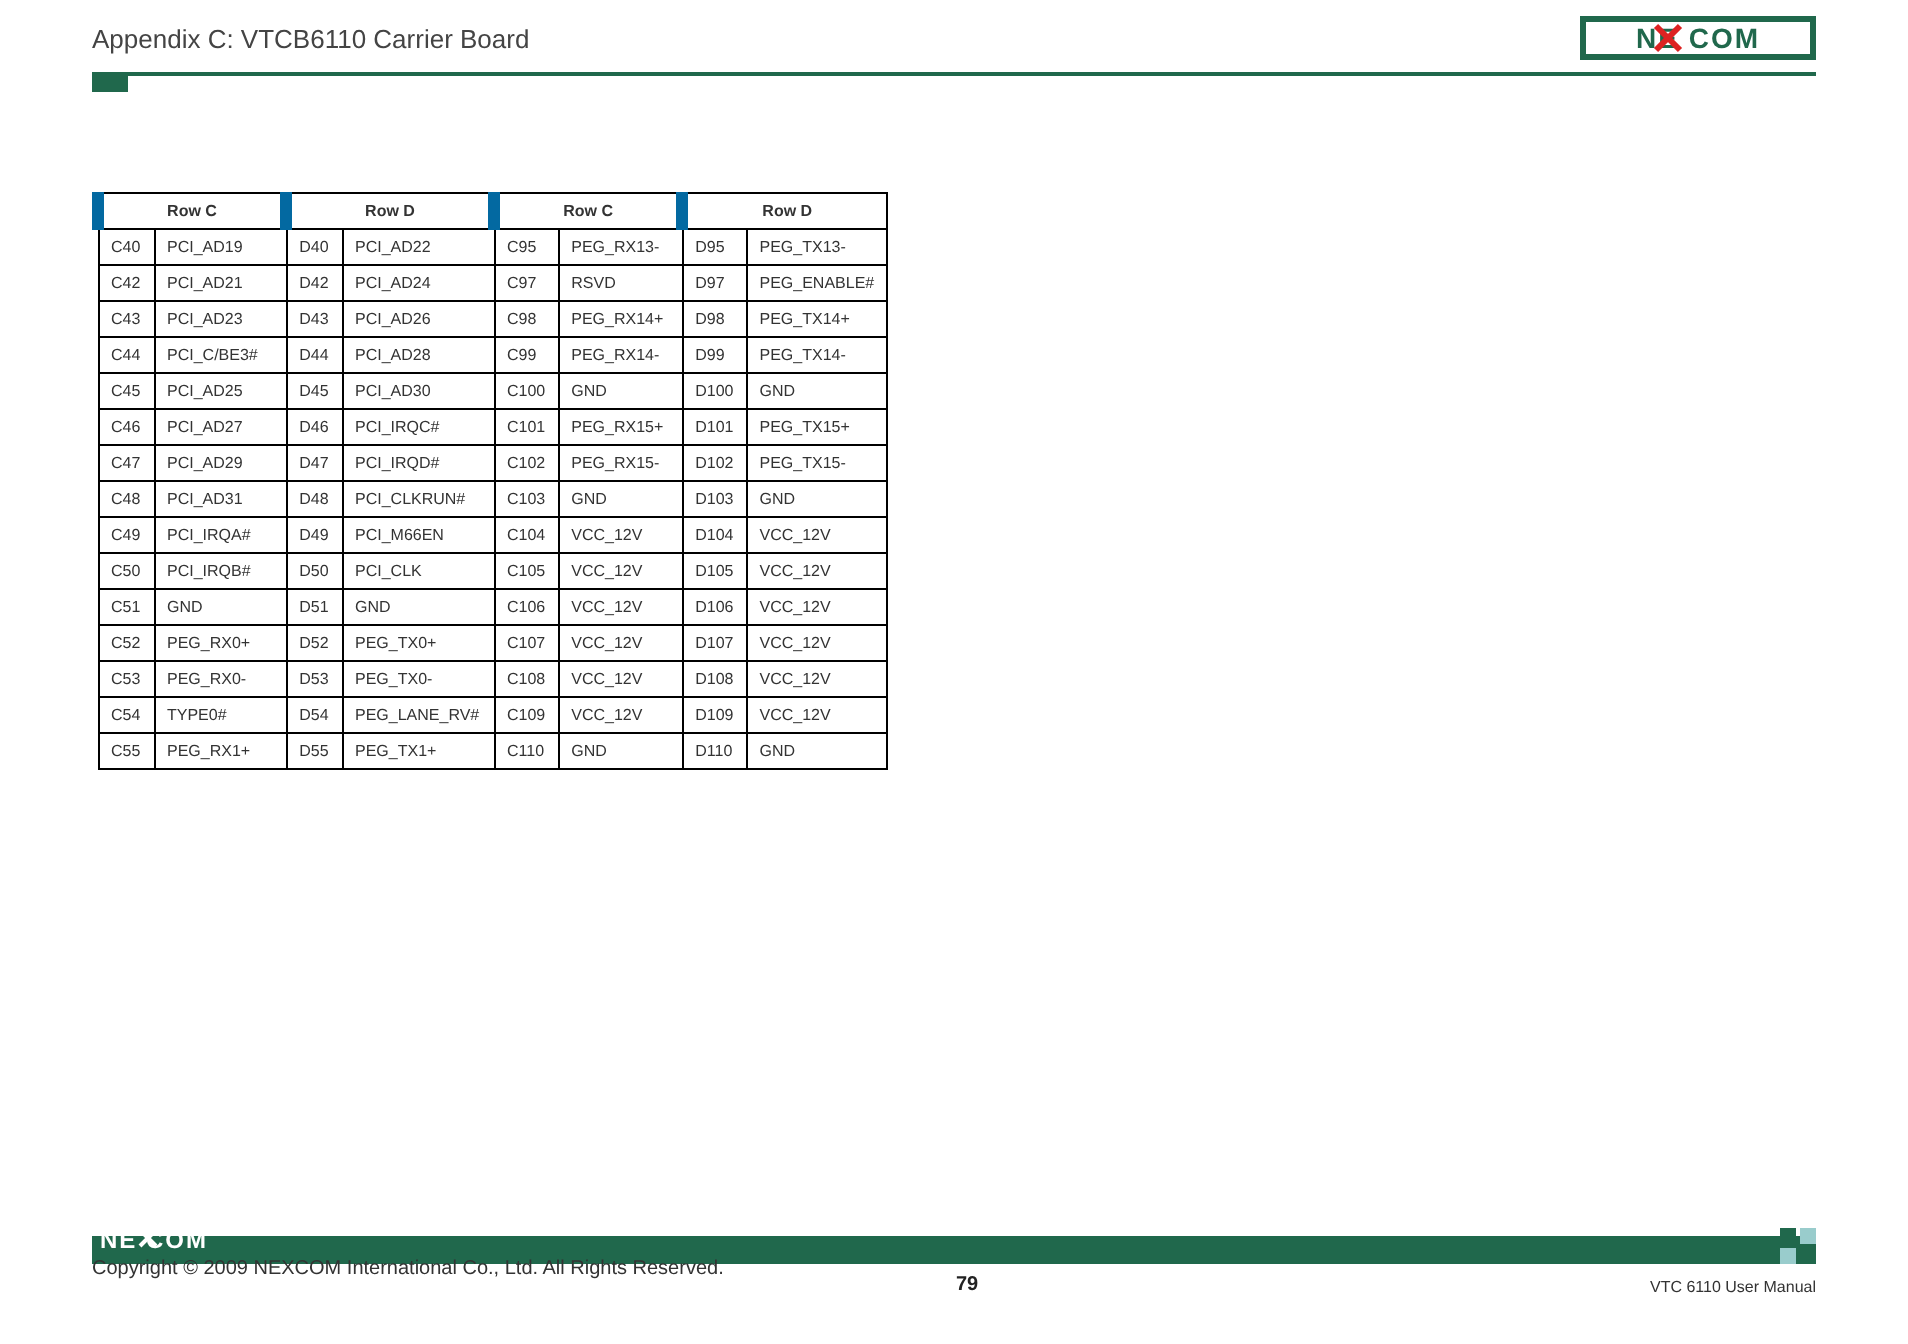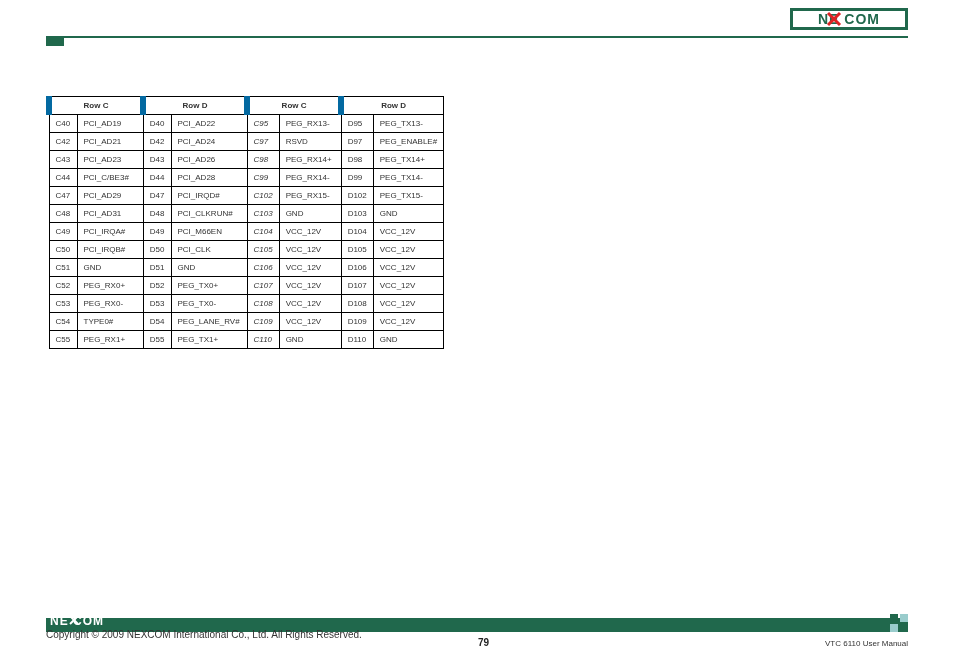--- a/index.html
+++ b/index.html
@@ -15,40 +15,41 @@
 
   
   .tbl-wrap { position: absolute; top: 96px; left: 46px; }
   table { border-collapse: collapse; }
   th, td { border: 1px solid #000; font-size: 8px; padding: 3px 6px 3px 6px; height: 18px; text-align: left; vertical-align: middle; white-space: nowrap; color: #333; }
   th { font-weight: 700; text-align: center; }
   .c-pin { width: 28px; }
   .c-sig { width: 66px; }
   .c-pin2 { width: 28px; text-align: center; }
   .c-sig2 { width: 76px; }
-  .c-pin3 { width: 20px; font-style: italic; }
+  .c-pin3 { width: 20px; }
   .c-sig3 { width: 62px; }
   .c-pin4 { width: 32px; margin-top: 48px; }
   .c-sig4 { width: 66px; }
   thead th.pair { border-left: 6px solid #0369a1; }
 
   
   .ftr-rule { position: absolute; bottom: 40px; left: 46px; right: 46px; height: 14px; background: #20684c; }
   .ftr-logo { position: absolute; bottom: 40px; left: 50px; }
   .ftr-sq   { position: absolute; bottom: 40px; right: 46px; width: 18px; height: 18px; }
   .ftr-copy { position: absolute; bottom: 32px; left: 46px; font-size: 10px; color: #333; }
   .ftr-page { position: absolute; bottom: 24px; left: 13px; right: 0; text-align: center; font-size: 10px; font-weight: 700; }
   .ftr-doc  { position: absolute; bottom: 24px; right: 46px; font-size: 8px; color: #333; }
 </style>
 </head>
 <body>
 
 <div class="page">
 
   <div class="hdr">
+    <div class="hdr-title">Appendix C: VTCB6110 Carrier Board</div>
     <div class="hdr-logo">
       <svg width="118" height="22" viewBox="0 0 118 22">
         <rect x="0" y="0" width="118" height="22" fill="#20684c"></rect>
         <rect x="3" y="3" width="112" height="16" fill="#fff"></rect>
         <text x="59" y="16" text-anchor="middle" font-family="Arial" font-weight="900" font-size="14" fill="#20684c" letter-spacing="1">NE COM</text>
         <g transform="translate(44,11)">
           <line x1="-6" y1="-6" x2="6" y2="6" stroke="#d22" stroke-width="3"></line>
           <line x1="-6" y1="6" x2="6" y2="-6" stroke="#d22" stroke-width="3"></line>
         </g>
       </svg>
@@ -102,20 +103,40 @@
             <td class="c-pin">C44</td>
             <td class="c-sig">PCI_C/BE3#</td>
             <td class="c-pin2">D44</td>
             <td class="c-sig2">PCI_AD28</td>
             <td class="c-pin3">C99</td>
             <td class="c-sig3">PEG_RX14-</td>
             <td class="c-pin4">D99</td>
             <td class="c-sig4">PEG_TX14-</td>
           </tr>
           <tr>
+            <td class="c-pin">C45</td>
+            <td class="c-sig">PCI_AD25</td>
+            <td class="c-pin2">D45</td>
+            <td class="c-sig2">PCI_AD30</td>
+            <td class="c-pin3">C100</td>
+            <td class="c-sig3">GND</td>
+            <td class="c-pin4">D100</td>
+            <td class="c-sig4">GND</td>
+          </tr>
+          <tr>
+            <td class="c-pin">C46</td>
+            <td class="c-sig">PCI_AD27</td>
+            <td class="c-pin2">D46</td>
+            <td class="c-sig2">PCI_IRQC#</td>
+            <td class="c-pin3">C101</td>
+            <td class="c-sig3">PEG_RX15+</td>
+            <td class="c-pin4">D101</td>
+            <td class="c-sig4">PEG_TX15+</td>
+          </tr>
+          <tr>
             <td class="c-pin">C47</td>
             <td class="c-sig">PCI_AD29</td>
             <td class="c-pin2">D47</td>
             <td class="c-sig2">PCI_IRQD#</td>
             <td class="c-pin3">C102</td>
             <td class="c-sig3">PEG_RX15-</td>
             <td class="c-pin4">D102</td>
             <td class="c-sig4">PEG_TX15-</td>
           </tr>
           <tr>

